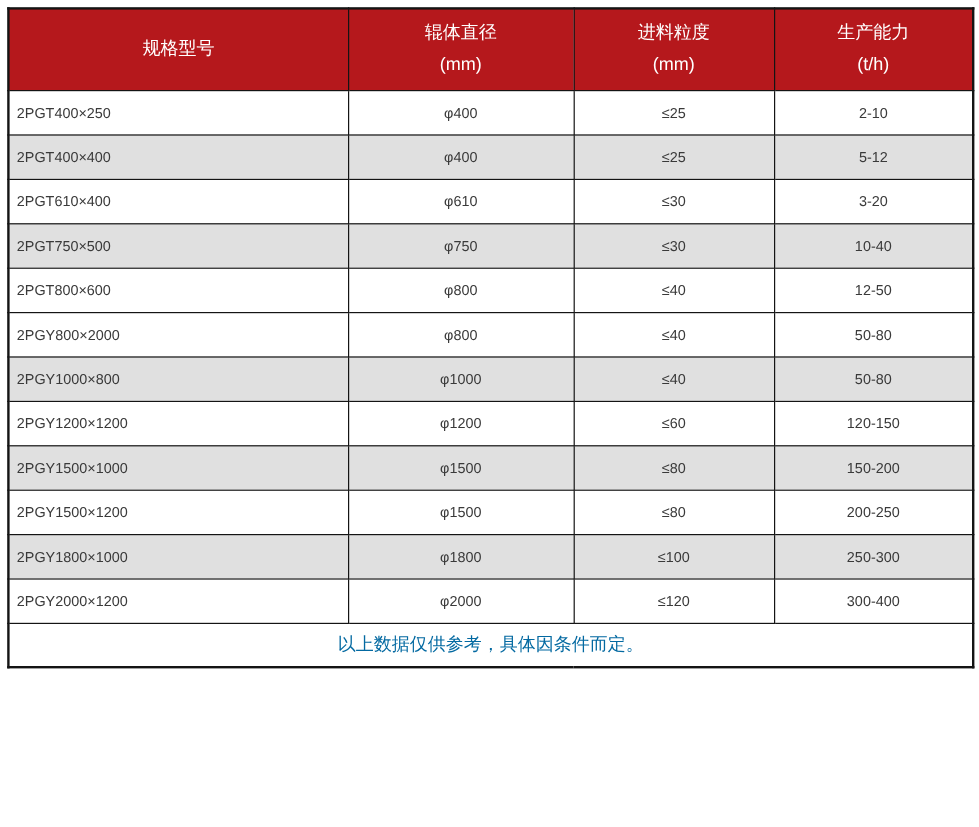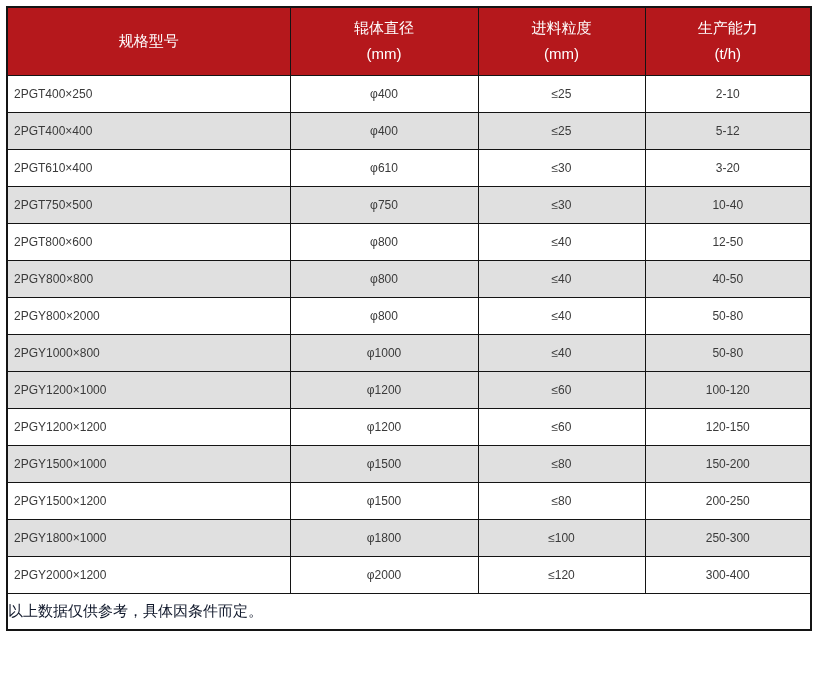--- a/index.html
+++ b/index.html
@@ -48,21 +48,22 @@
     background: #ffffff;
   }
   tbody tr.alt td { background: #e0e0e0; }
   tbody td.left {
     text-align: left;
     padding-left: 6px;
   }
   tfoot td {
     height: 37px;
     font-size: 15px;
-    color: #0f172a;
+    color: #0369a1;
+    text-align: center;
     vertical-align: middle;
     background: #ffffff;
   }
 </style>
 </head>
 <body>
 
 <div class="page">
   <table class="spec-table">
     <colgroup>
@@ -114,43 +115,31 @@
           <td>φ750</td>
           <td>≤30</td>
           <td>10-40</td>
         </tr>
         <tr>
           <td class="left">2PGT800×600</td>
           <td>φ800</td>
           <td>≤40</td>
           <td>12-50</td>
         </tr>
-        <tr class="alt">
-          <td class="left">2PGY800×800</td>
-          <td>φ800</td>
-          <td>≤40</td>
-          <td>40-50</td>
-        </tr>
         <tr>
           <td class="left">2PGY800×2000</td>
           <td>φ800</td>
           <td>≤40</td>
           <td>50-80</td>
         </tr>
         <tr class="alt">
           <td class="left">2PGY1000×800</td>
           <td>φ1000</td>
           <td>≤40</td>
           <td>50-80</td>
-        </tr>
-        <tr class="alt">
-          <td class="left">2PGY1200×1000</td>
-          <td>φ1200</td>
-          <td>≤60</td>
-          <td>100-120</td>
         </tr>
         <tr>
           <td class="left">2PGY1200×1200</td>
           <td>φ1200</td>
           <td>≤60</td>
           <td>120-150</td>
         </tr>
         <tr class="alt">
           <td class="left">2PGY1500×1000</td>
           <td>φ1500</td>

